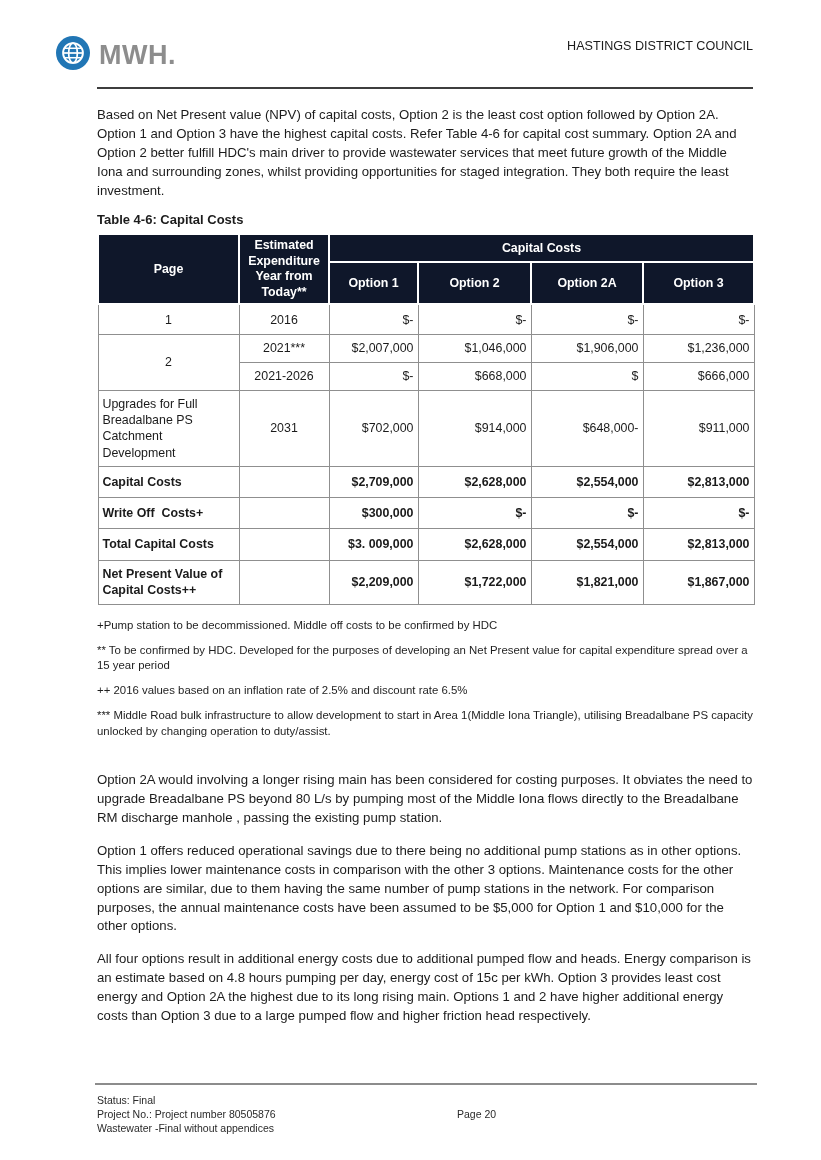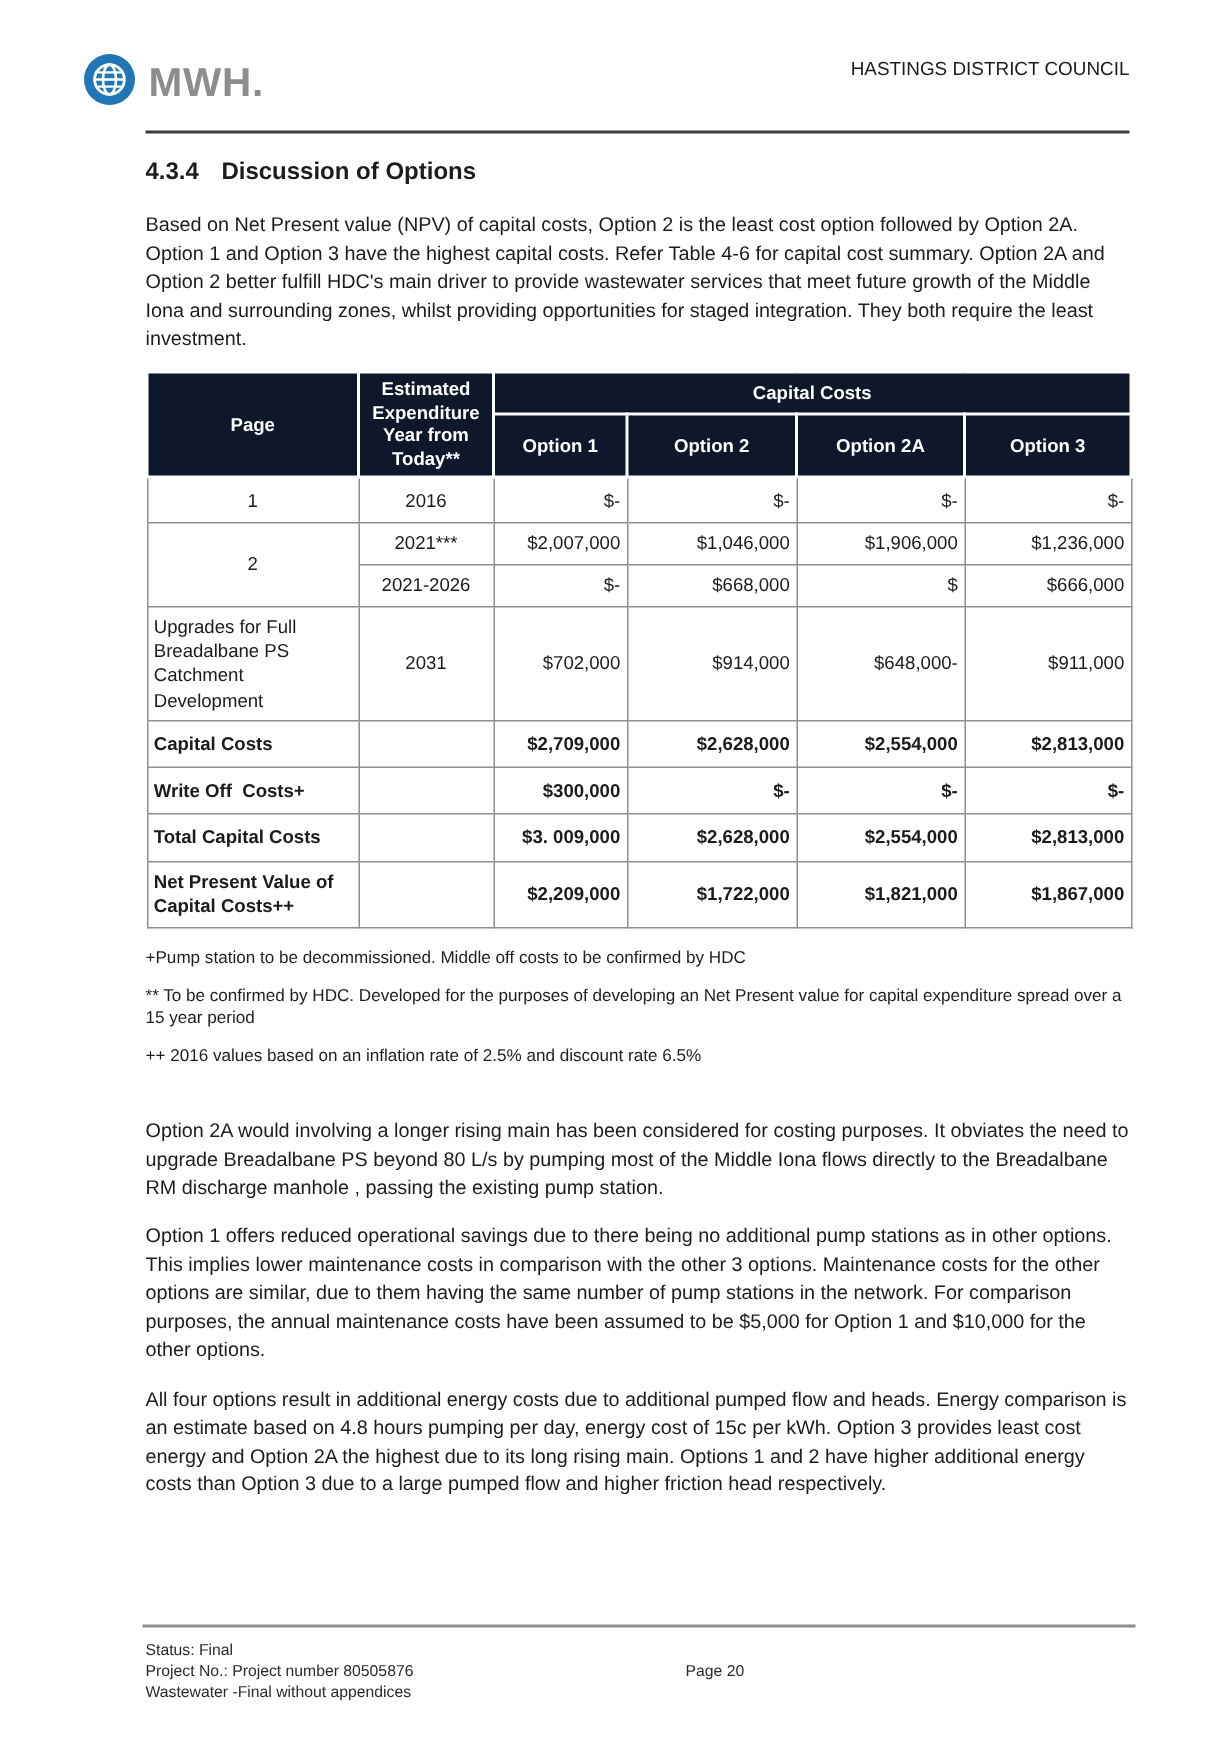--- a/index.html
+++ b/index.html
@@ -109,27 +109,24 @@
     <span class="logo-text">MWH.</span>
   </div>
   <div class="header-right">
     <div>HASTINGS DISTRICT COUNCIL</div>
   </div>
 </div>
 <div class="header-rule"></div>
 
 <div class="content">
 
-  <div class="section-heading">
-    <span>4.3.4</span>
-    <span>Discussion of Options</span>
-  </div>
 
   <p class="para">Based on Net Present value (NPV) of capital costs, Option 2 is the least cost option followed by Option 2A. Option 1 and Option 3 have the highest capital costs. Refer Table 4-6 for capital cost summary. Option 2A and Option 2 better fulfill HDC's main driver to provide wastewater services that meet future growth of the Middle Iona and surrounding zones, whilst providing opportunities for staged integration. They both require the least investment.</p>
 
+  <div class="table-caption">Table 4-6: Capital Costs</div>
 
   <table class="costs">
     <colgroup>
       <col style="width:141px">
         <col style="width:90px">
         <col style="width:89px">
       <col style="width:113px">
         <col style="width:112px">
         <col style="width:111px">
     </colgroup>
@@ -210,20 +207,21 @@
         <td class="c-amt">$1,821,000</td>
         <td class="c-amt">$1,867,000</td>
       </tr>
     </tbody>
   </table>
 
   <div class="footnotes">
     <div class="footnote">+Pump station to be decommissioned. Middle off costs to be confirmed by HDC</div>
     <div class="footnote">** To be confirmed by HDC. Developed for the purposes of developing an Net Present value for capital expenditure spread over a 15 year period</div>
     <div class="footnote">++ 2016 values based on an inflation rate of 2.5% and discount rate 6.5%</div>
+    <div class="footnote">*** Middle Road bulk infrastructure to allow development to start in Area 1(Middle Iona Triangle), utilising Breadalbane PS capacity unlocked by changing operation to duty/assist.</div>
   </div>
 
   <div class="body-paras">
     <p class="para">Option 2A would involving a longer rising main has been considered for costing purposes. It obviates the need to upgrade Breadalbane PS beyond 80 L/s by pumping most of the Middle Iona flows directly to the Breadalbane RM discharge manhole , passing the existing pump station.</p>
     <p class="para">Option 1 offers reduced operational savings due to there being no additional pump stations as in other options. This implies lower maintenance costs in comparison with the other 3 options. Maintenance costs for the other options are similar, due to them having the same number of pump stations in the network. For comparison purposes, the annual maintenance costs have been assumed to be $5,000 for Option 1 and $10,000 for the other options.</p>
     <p class="para">All four options result in additional energy costs due to additional pumped flow and heads. Energy comparison is an estimate based on 4.8 hours pumping per day, energy cost of 15c per kWh. Option 3 provides least cost energy and Option 2A the highest due to its long rising main.  Options 1 and 2 have higher additional energy costs than Option 3 due to a large pumped flow and higher friction head respectively.</p>
   </div>
 
 </div>
 

